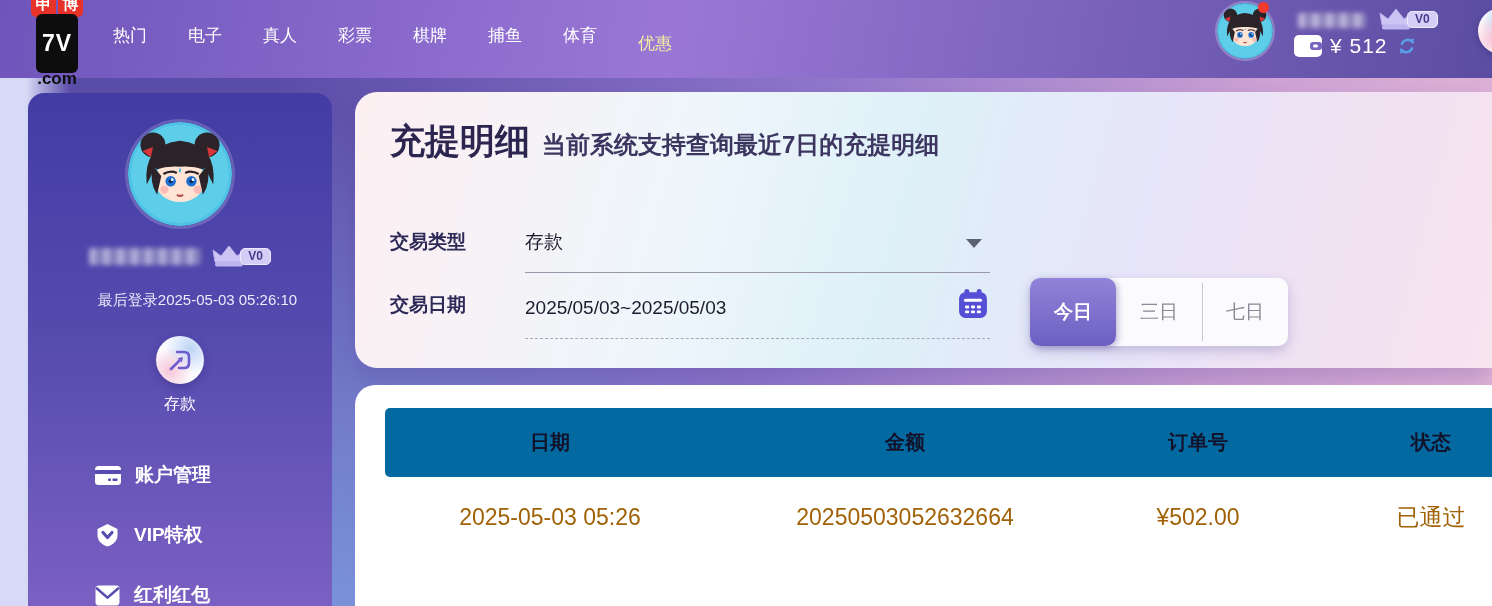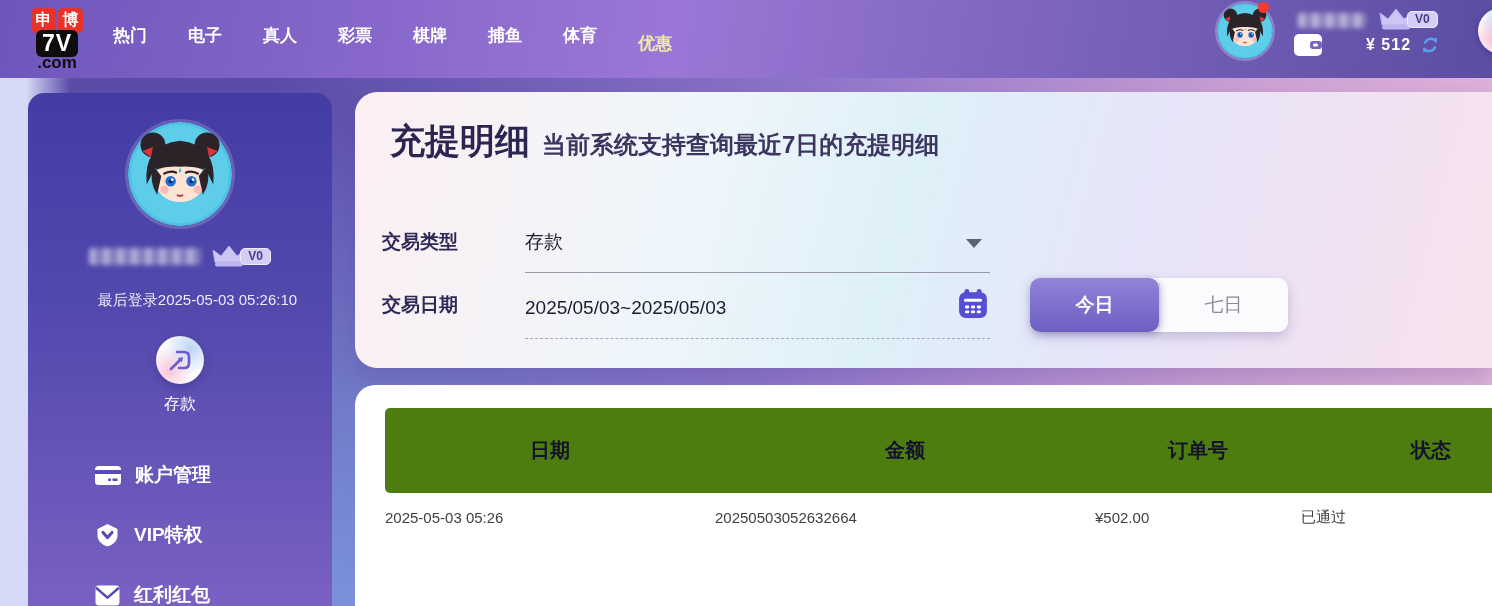--- a/index.html
+++ b/index.html
@@ -16,40 +16,40 @@
 
   
   .topbar { position:absolute; left:0; top:0; width:1492px; height:78px; z-index:5;
     background:linear-gradient(100deg,#6f55bb 0%,#9a77d6 45%,#5b4da2 100%);
     display:flex; align-items:center; }
   .logo { margin-left:28px; width:58px; display:flex; flex-direction:column; align-items:center; cursor:pointer; }
   .logo-red-row { display:flex; gap:2px; }
   .logo-red { width:25px; height:25px; background:#e63228; color:#fff; border-radius:5px;
     font-size:16px; font-weight:bold; display:flex; align-items:center; justify-content:center; }
   .logo-7v { margin-top:-3px; background:#0d0d0d; color:#fff; border-radius:6px;
-    font-size:23px; font-weight:bold; padding:0 6px; line-height:27px; letter-spacing:1px; }
+    font-size:23px; font-weight:bold; padding:16px 6px; line-height:27px; letter-spacing:1px; }
   .logo-com { color:#0d0d0d; font-weight:bold; font-size:17px; line-height:14px; margin-top:-1px; }
   .nav { display:flex; margin-left:27px; gap:41px; }
-  .nav-item { color:#ffffff; font-size:17px; font-weight:bold; width:34px; text-align:center; cursor:pointer; }
+  .nav-item { color:#ffffff; font-size:17px; font-weight:normal; width:34px; text-align:center; cursor:pointer; }
   .nav-item.active { color:#f0eda2;margin-top:8px; }
 
   .tb-avatar { position:absolute; left:1217px; top:3px; width:56px; height:56px; border-radius:50%;
     overflow:hidden; box-shadow:0 0 0 2px rgba(255,255,255,0.25); cursor:pointer; }
   .tb-avatar svg, .sb-avatar svg { width:100%; height:100%; display:block; }
   .tb-dot { position:absolute; left:1258px; top:2px; width:11px; height:11px; border-radius:50%;
     background:#f23a2e; }
   .blur-block { background:repeating-linear-gradient(90deg, rgba(255,255,255,0.55) 0 7px, rgba(170,170,200,0.55) 7px 14px);
     filter:blur(2.5px); border-radius:3px; }
   .tb-blur { position:absolute; left:1298px; top:13px; width:68px; height:15px; }
   .crown-badge { display:flex; align-items:center; }
   .vip-pill { background:#d4cdf6; color:#443c8c; font-weight:bold; font-size:12px;
     padding:1px 7px; border-radius:5px; border:1px solid #efeaff; margin-left:-7px; line-height:13px; }
   .tb-crown { position:absolute; left:1378px; top:6px; }
   .tb-wallet-row { position:absolute; left:1294px; top:34px; display:flex; align-items:center; gap:8px; }
-  .tb-balance { color:#fff; font-size:16px; font-weight:bold; letter-spacing:1px;margin-left:36px; }
+  .tb-balance { color:#fff; font-size:21px; font-weight:normal; letter-spacing:1px; }
   .corner-fab { position:absolute; left:1478px; top:8px; width:46px; height:46px; border-radius:50%; z-index:6;
     background:radial-gradient(circle at 35% 68%, #f8c0d4 0%, rgba(248,192,212,0) 55%),
                radial-gradient(circle at 62% 30%, #9fc4f2 0%, rgba(159,196,242,0) 60%), #ffffff;
     box-shadow:0 2px 6px rgba(40,30,100,0.4); cursor:pointer; }
 
   
   .sidebar { position:absolute; left:28px; top:93px; width:304px; height:513px; z-index:2;
     border-radius:16px 16px 0 0;
     background:linear-gradient(180deg,#423ca4 0%,#544aae 45%,#7a60c2 100%); }
   .sb-avatar { position:absolute; left:100px; top:29px; width:104px; height:104px; border-radius:50%;
@@ -71,49 +71,49 @@
     color:#fff; font-size:19px; font-weight:bold; cursor:pointer; }
 
   
   .filter-panel { position:absolute; left:355px; top:92px; width:1137px; height:276px; z-index:1;
     border-radius:22px 0 0 22px;
     background:linear-gradient(105deg,#fdeff2 0%,#eef6fb 30%,#def0f8 48%,#e7e5f9 68%,#f2e1f1 88%,#f7e4ef 100%);
     box-shadow:0 12px 24px rgba(80,60,150,0.25); }
   .fp-title-row { position:absolute; left:35px; top:26px; display:flex; align-items:baseline; gap:12px; }
   .fp-title { font-size:35px; font-weight:bold; color:#2b2550; }
   .fp-sub { font-size:24px; font-weight:bold; color:#3c3560; }
-  .fp-label { position:absolute; left:27px; font-size:19px; font-weight:bold; color:#2e2a58; }
+  .fp-label { position:absolute; left:35px; font-size:19px; font-weight:bold; color:#2e2a58; }
   .fp-label-type { top:137px; }
   .fp-label-date { top:200px; }
   .fp-field { position:absolute; left:170px; width:465px; height:61px;
     display:flex; align-items:center; cursor:pointer; }
   .fp-field-type { top:120px; border-bottom:1px solid #9a98a8; }
   .fp-field-date { top:186px; border-bottom:1px dashed #a8a8b8; }
   .fp-value { font-size:19px; color:#1c1c2e; }
   .fp-caret { position:absolute; right:8px; top:27px; width:0; height:0;
     border-left:8px solid transparent; border-right:8px solid transparent; border-top:9px solid #5c6270; }
   .fp-cal { position:absolute; right:2px; top:11px; }
-  .fp-range { position:absolute; left:675px; top:186px; width:258px; height:54px;
+  .fp-range { position:absolute; left:675px; top:186px; width:258px; height:68px;
     background:#fbfbfd; border-radius:10px; box-shadow:0 5px 12px rgba(100,90,160,0.3); display:flex; }
   .fp-range-btn { flex:1; display:flex; align-items:center; justify-content:center;
     font-size:19px; color:#8b8b98; position:relative; cursor:pointer; }
   .fp-range-btn.divided::before { content:""; position:absolute; left:0; top:5px; bottom:5px;
     width:1px; background:#c9c9da; }
   .fp-range-btn.active { background:linear-gradient(180deg,#9183d8 0%,#6d5fc2 100%); color:#fff;
     font-weight:bold; border-radius:10px; box-shadow:2px 2px 6px rgba(80,60,150,0.35); }
 
   
   .table-panel { position:absolute; left:355px; top:385px; width:1137px; height:221px; z-index:1;
     background:#ffffff; border-radius:20px 0 0 0; overflow:hidden; }
   .tbl-header, .tbl-row { position:absolute; left:30px; right:0;
     display:grid; grid-template-columns:330px 380px 206px 260px; align-items:center; }
-  .tbl-header { top:23px; height:85px; background:#4d7c0f; border-radius:5px 0 0 5px; }
+  .tbl-header { top:23px; height:69px; background:#0369a1; border-radius:5px 0 0 5px; }
   .tbl-th { text-align:center; font-size:20px; font-weight:bold; color:#12122a; }
   .tbl-row { top:96px; height:72px; }
-  .tbl-td { font-size:15px; color:#404040; }
+  .tbl-td { text-align:center; font-size:23px; color:#a16207; }
 
   .icon { display:block; }
 </style>
 </head>
 <body>
 
 <div class="topbar">
   <div class="logo">
     <div class="logo-red-row">
       <span class="logo-red">申</span>
@@ -290,20 +290,21 @@
       <rect x="12" y="15.5" width="4" height="2.6" rx="1.2" fill="#ffffff"></rect>
       <rect x="17.5" y="15.5" width="4" height="2.6" rx="1.2" fill="#ffffff"></rect>
       <rect x="6.5" y="20" width="4" height="2.6" rx="1.2" fill="#ffffff"></rect>
       <rect x="12" y="20" width="4" height="2.6" rx="1.2" fill="#ffffff"></rect>
       <rect x="17.5" y="20" width="4" height="2.6" rx="1.2" fill="#ffffff"></rect>
     </svg>
   </div>
 
   <div class="fp-range">
     <div class="fp-range-btn active">今日</div>
+    <div class="fp-range-btn">三日</div>
     <div class="fp-range-btn divided">七日</div>
   </div>
 </div>
 
 <div class="table-panel">
   <div class="tbl-header">
     <div class="tbl-th">日期</div>
     <div class="tbl-th">金额</div>
     <div class="tbl-th">订单号</div>
     <div class="tbl-th">状态</div>

